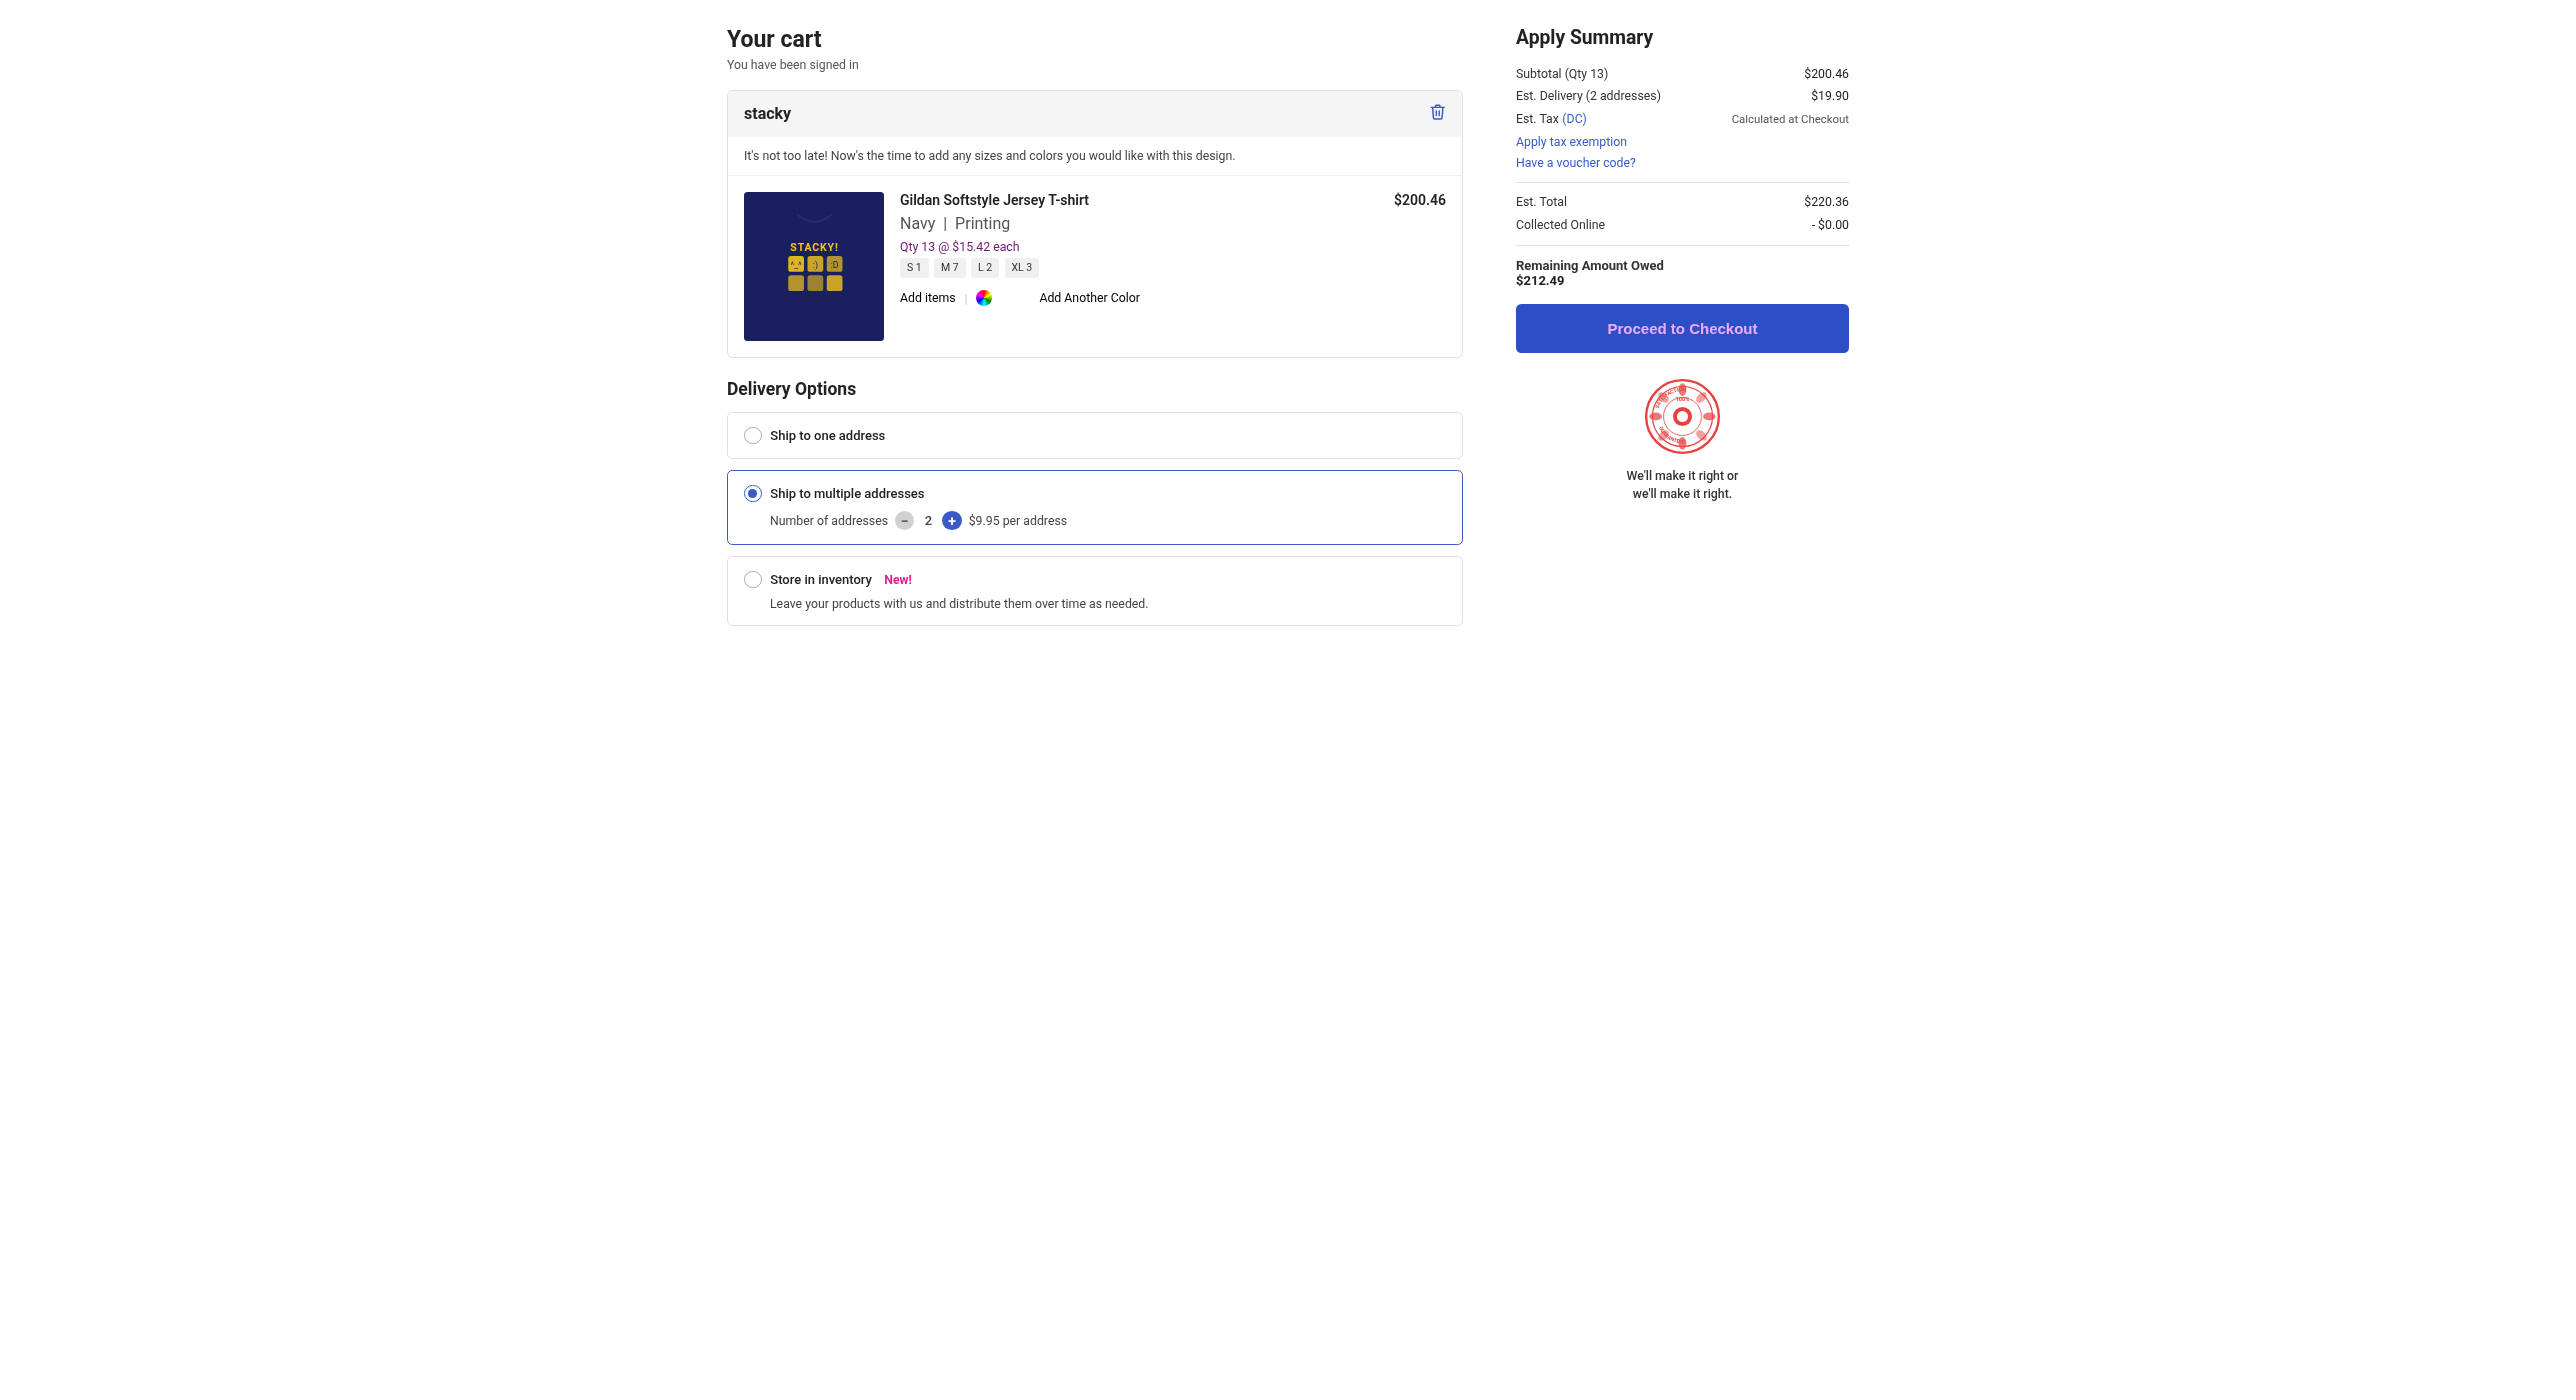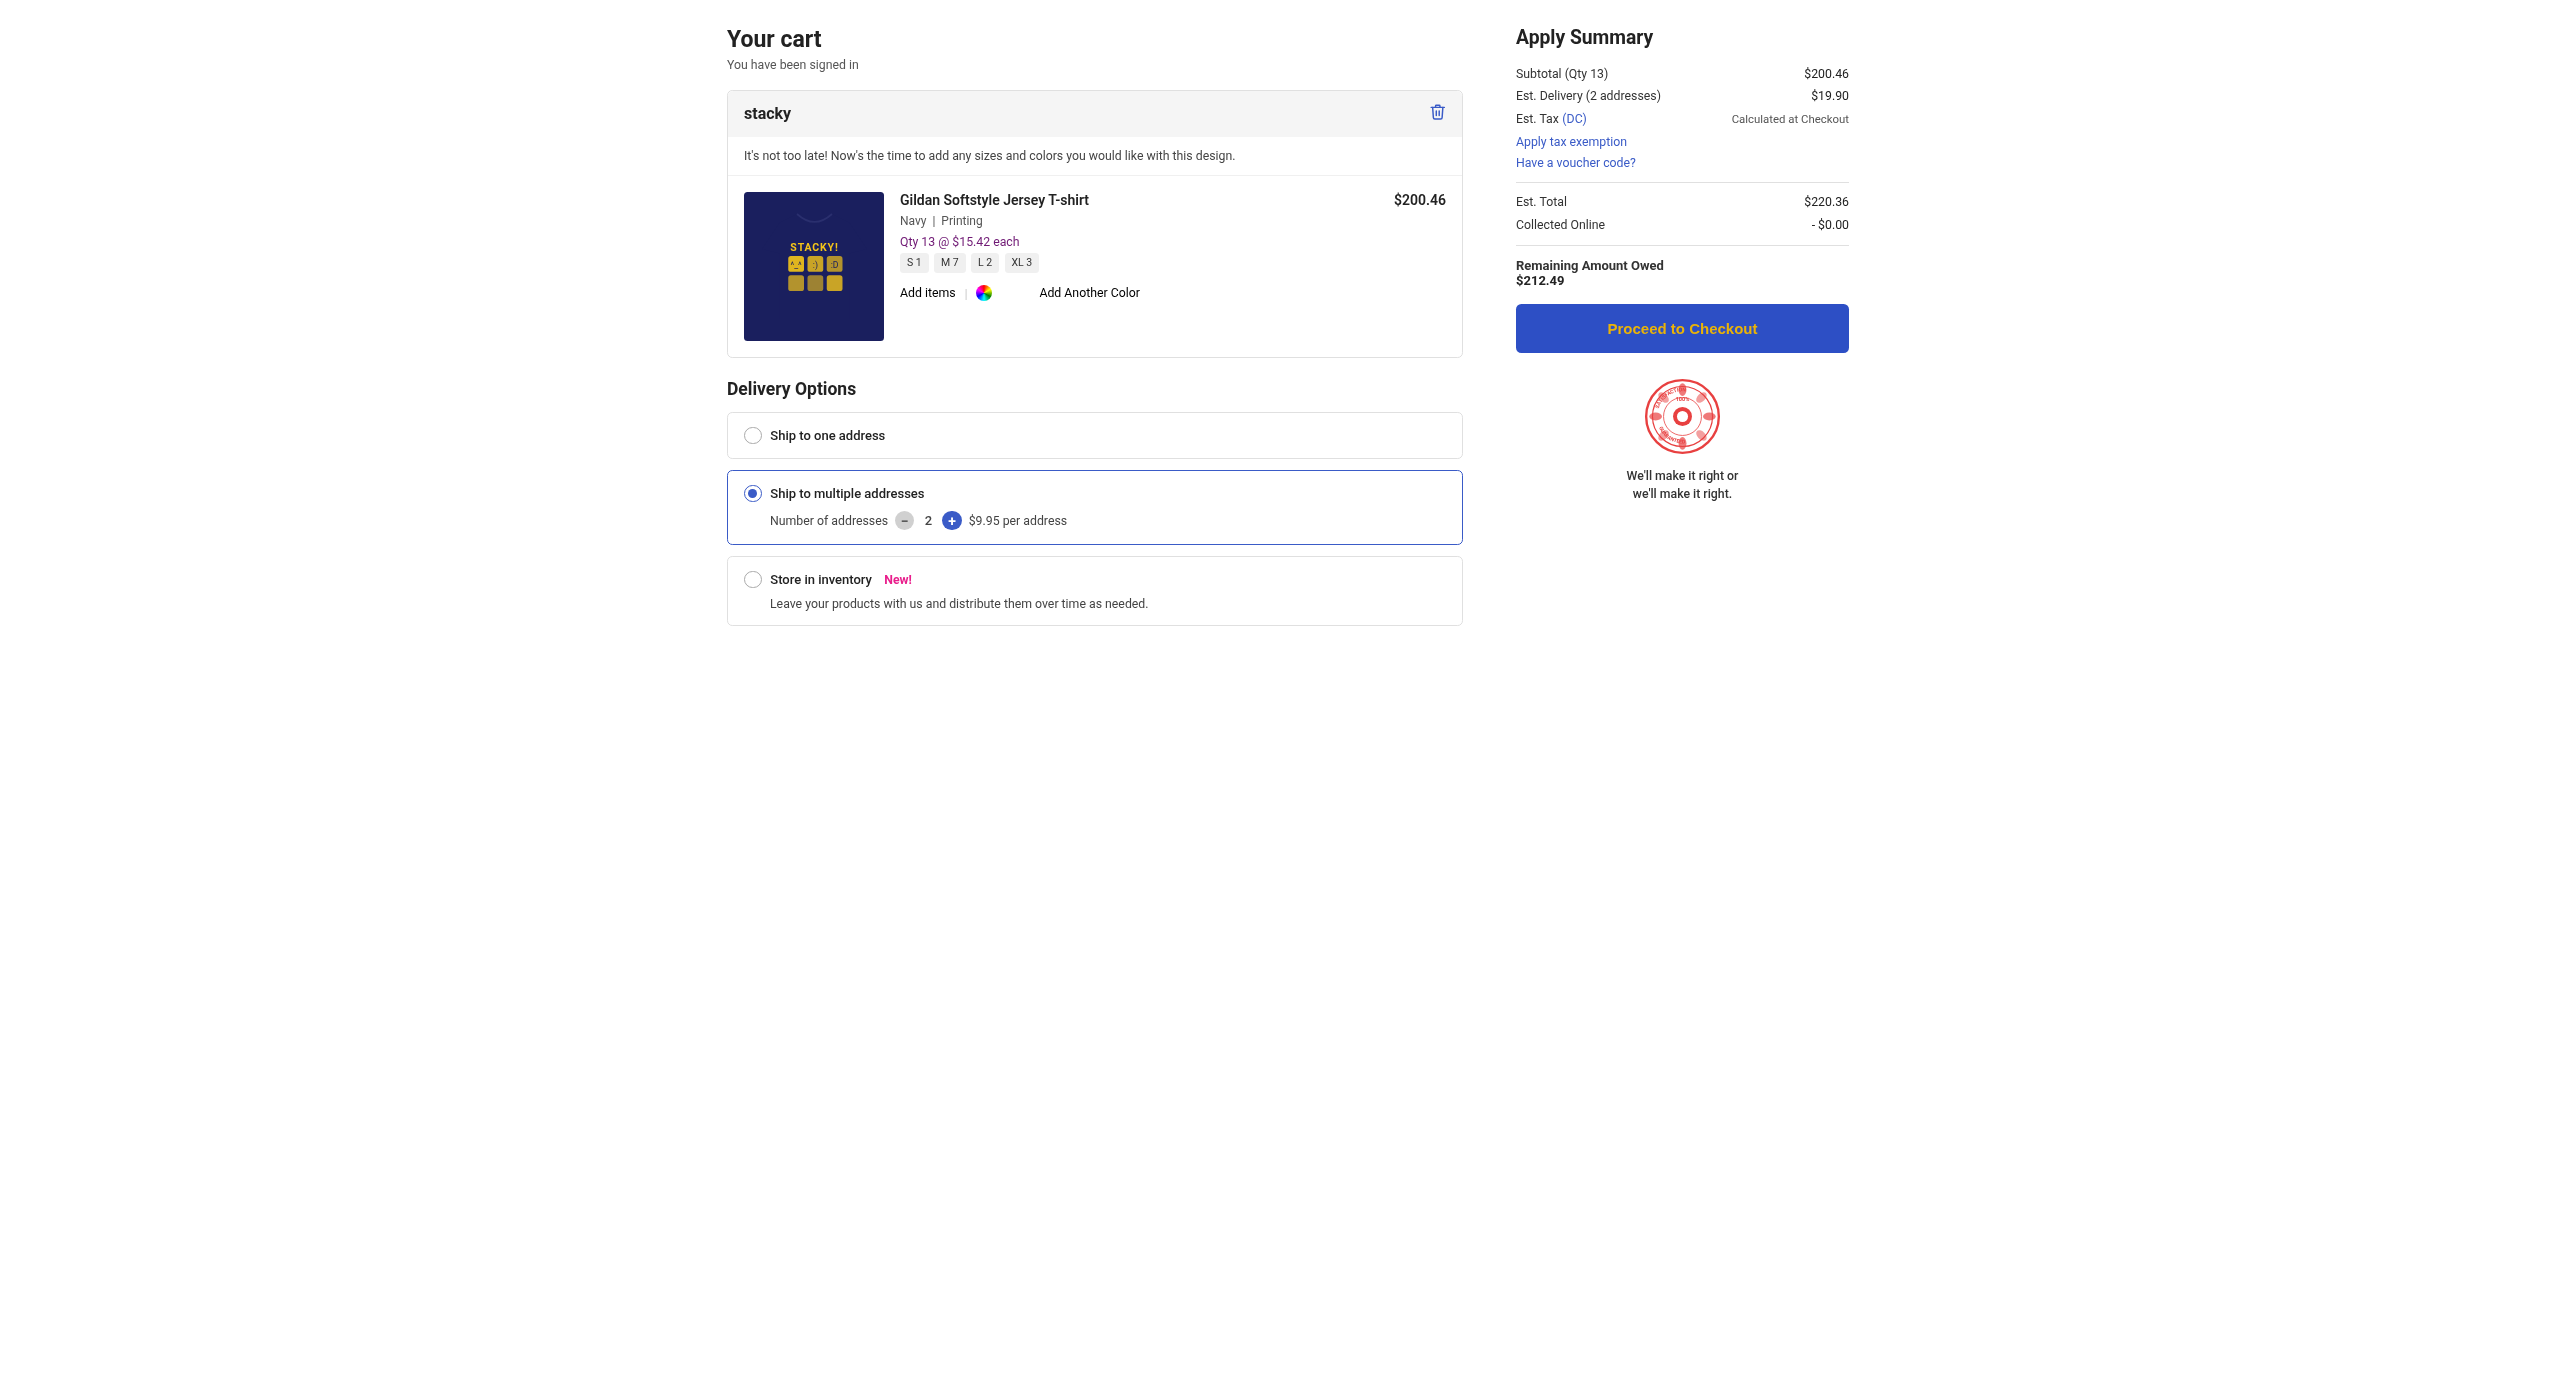--- a/index.html
+++ b/index.html
@@ -101,21 +101,21 @@
     .product-name {
       font-weight: 600;
       font-size: 14px;
     }
     .product-price {
       font-weight: 600;
       font-size: 14px;
     }
     .product-meta {
       color: #555;
-      font-size: 12px;
+      font-size: 16px;
       margin-bottom: 7px;
     }
     .product-qty {
       font-size: 12.3px;
       margin-bottom: 4px;
       color: #701a75;
     }
     .size-badges {
       display: flex;
       gap: 5.3px;
@@ -291,21 +291,21 @@
       align-items: center;
       gap: 3.5px;
     }
     .tax-dc {
       color: #3a5bc7;
     }
     .checkout-btn {
       display: block;
       width: 100%;
       background: #2d4fc5;
-      color: #eab308;
+      color: #f0abfc;
       border: none;
       border-radius: 5.3px;
       padding: 16px;
       font-size: 15px;
       font-weight: 600;
       cursor: pointer;
       text-align: center;
       margin-top: 16px;
     }
 

